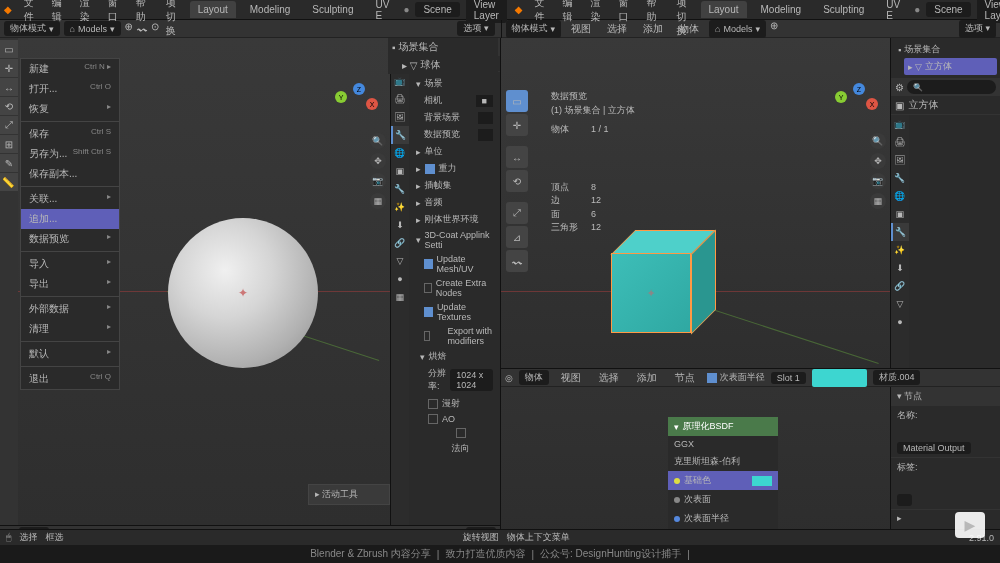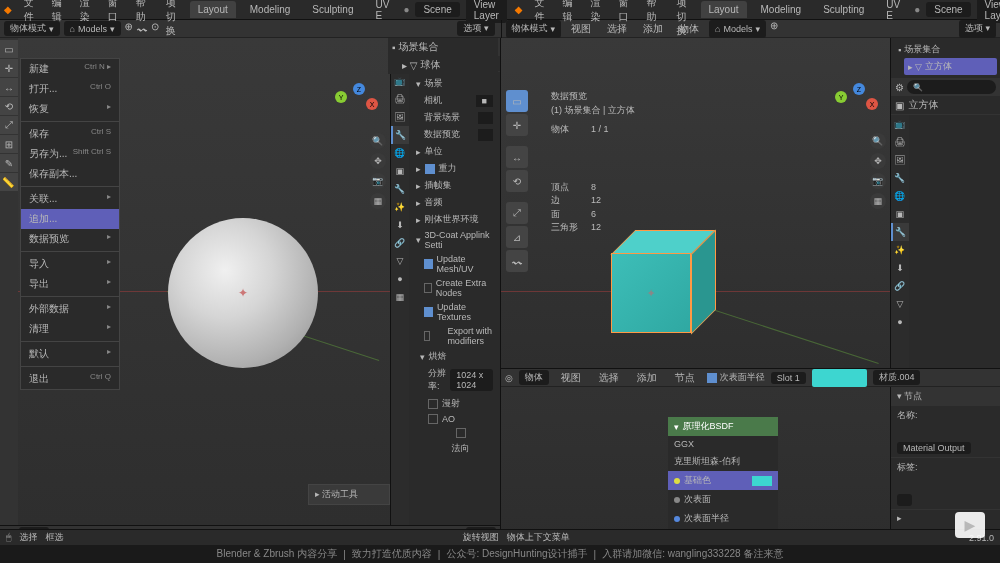--- a/index.html
+++ b/index.html
@@ -516,16 +516,16 @@
   <span>选择</span>
   <span>框选</span>
   <div style="flex:1;"></div>
   <span>旋转视图</span>
   <span>物体上下文菜单</span>
   <div style="flex:1;"></div>
   <span>2.91.0</span>
 </div>
 
 <div class="footer-text">
-  <span>Blender &amp; Zbrush 内容分享</span> | <span>致力打造优质内容</span> | <span>公众号: DesignHunting设计捕手</span> | <span>入群请加微信: wangling333228 备注来意</span>
+  <span>Blender &amp; Zbrush 内容分享</span> | <span>致力打造优质内容</span> | <span>公众号: DesignHunting设计捕手</span> | 
 </div>
 
 <div class="bili-btn">▶</div>
 
 </body></html>

